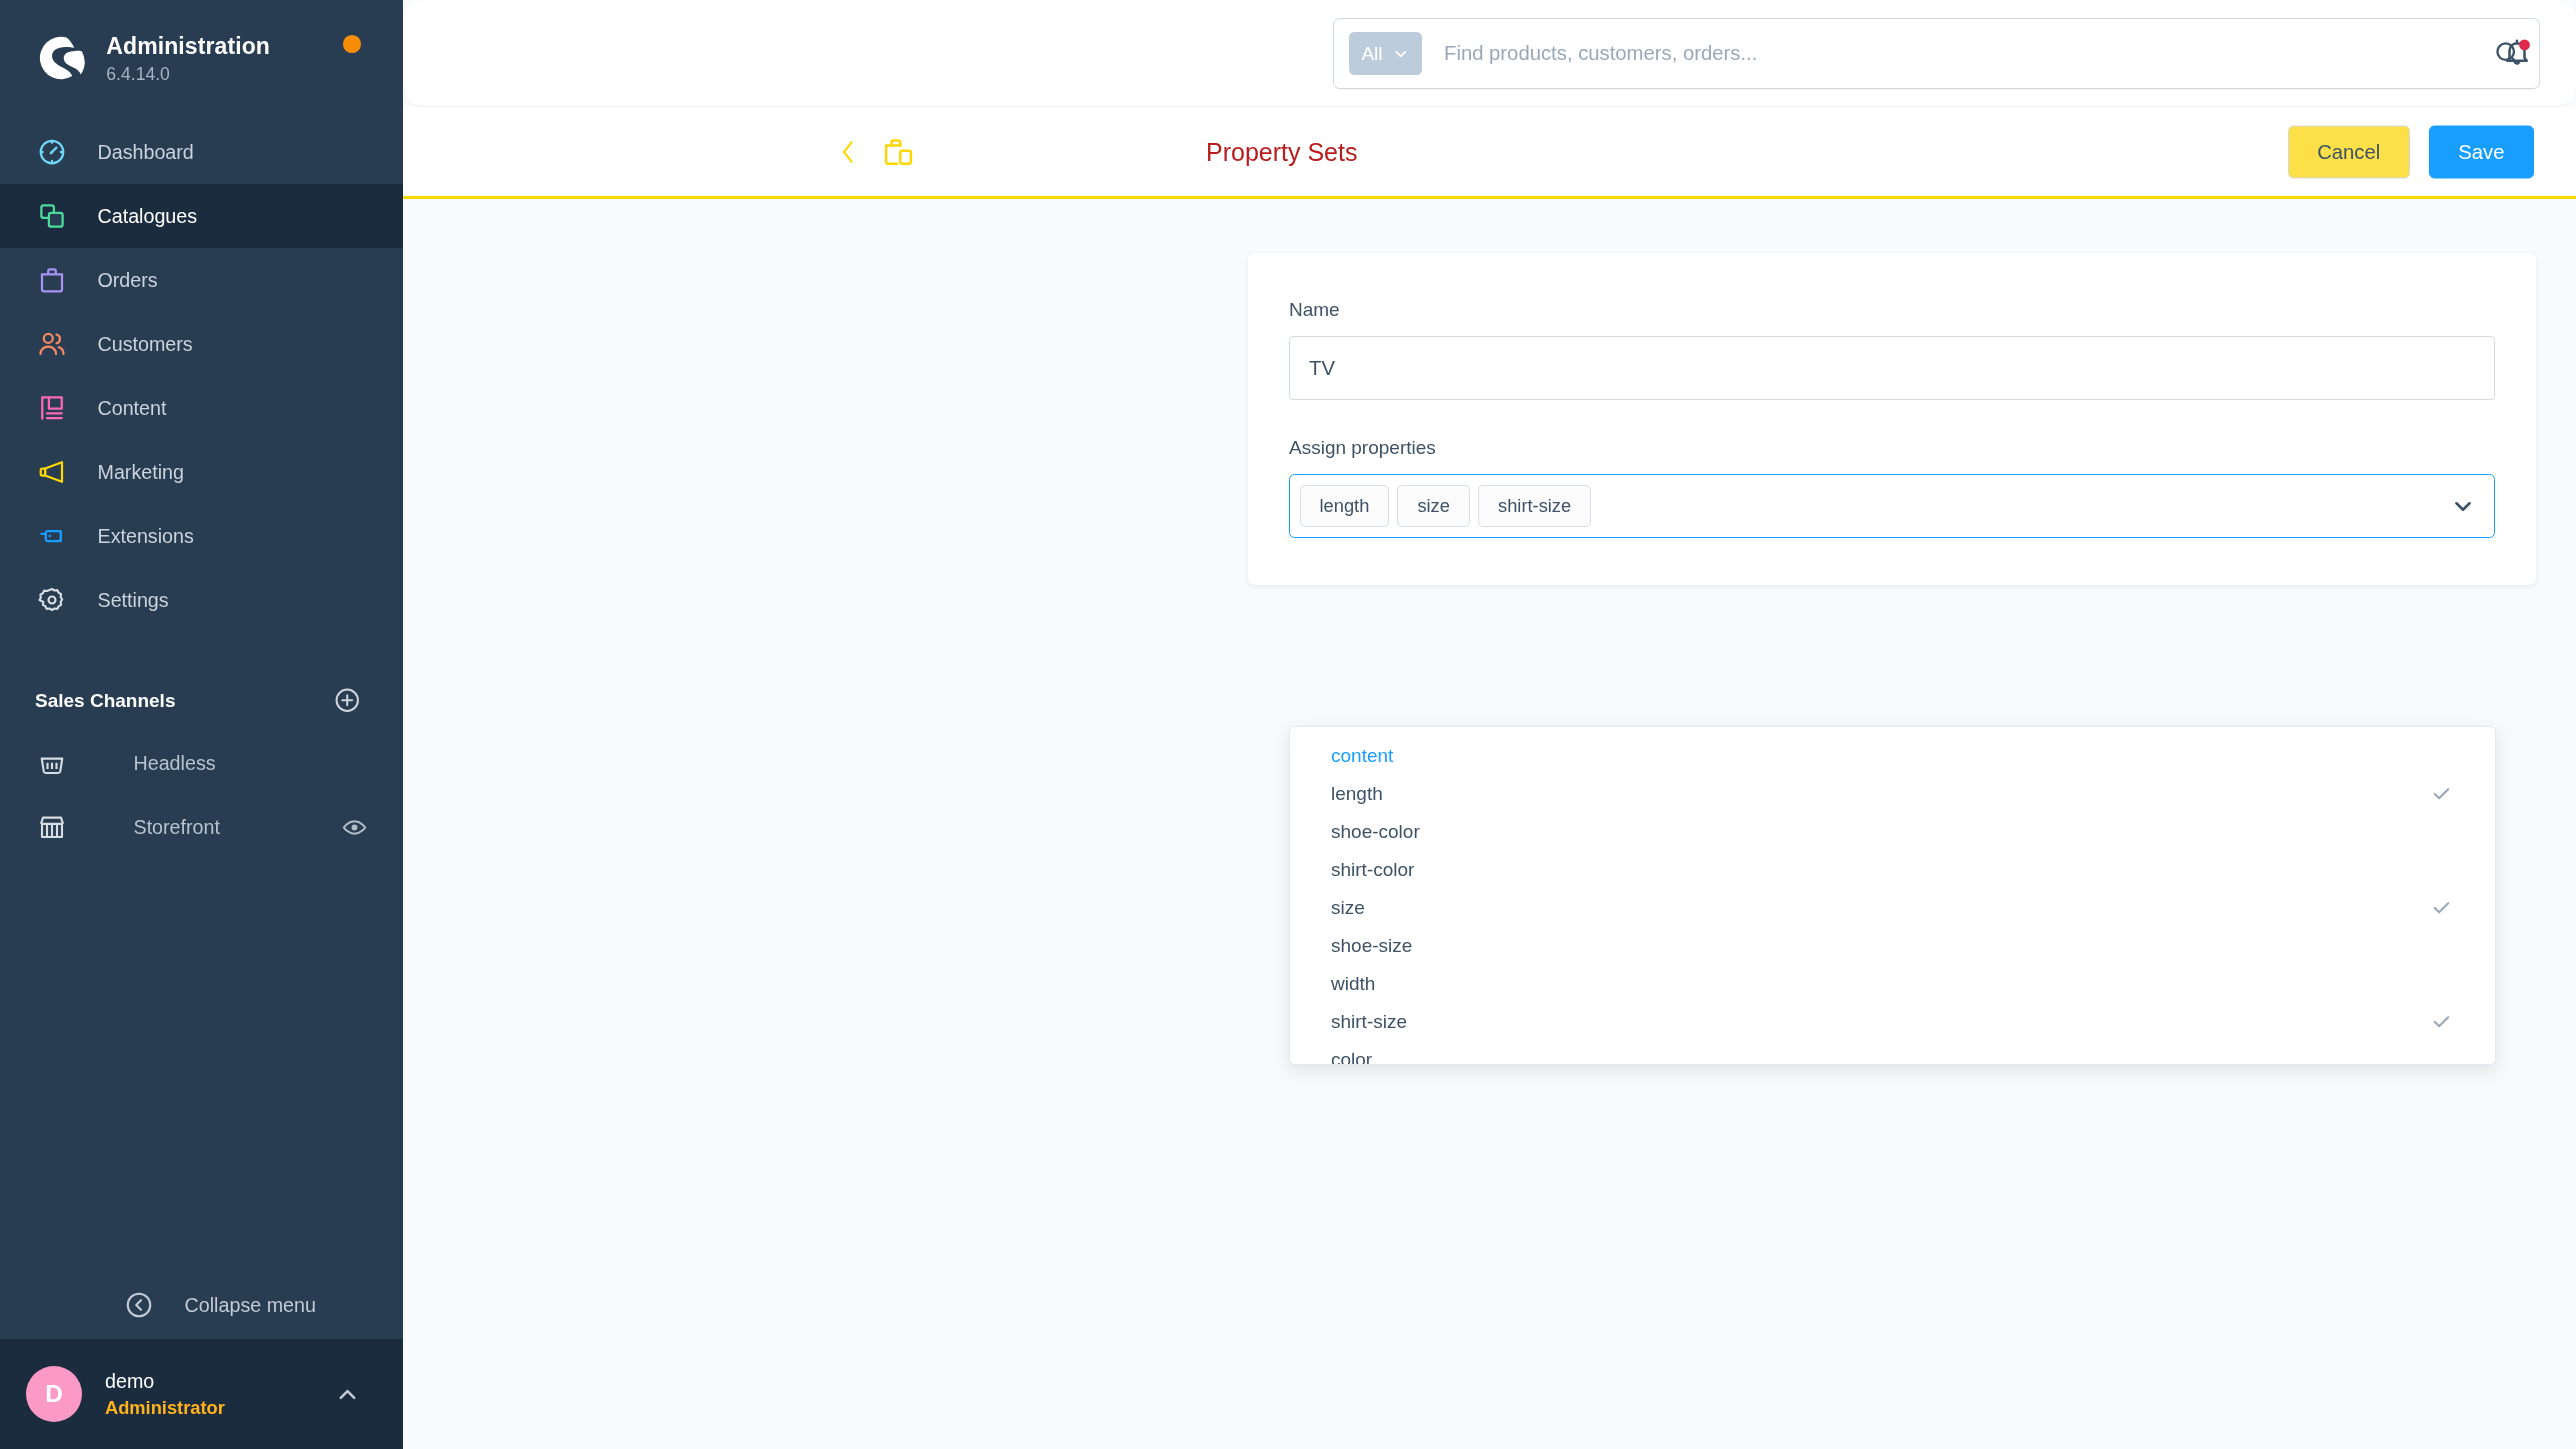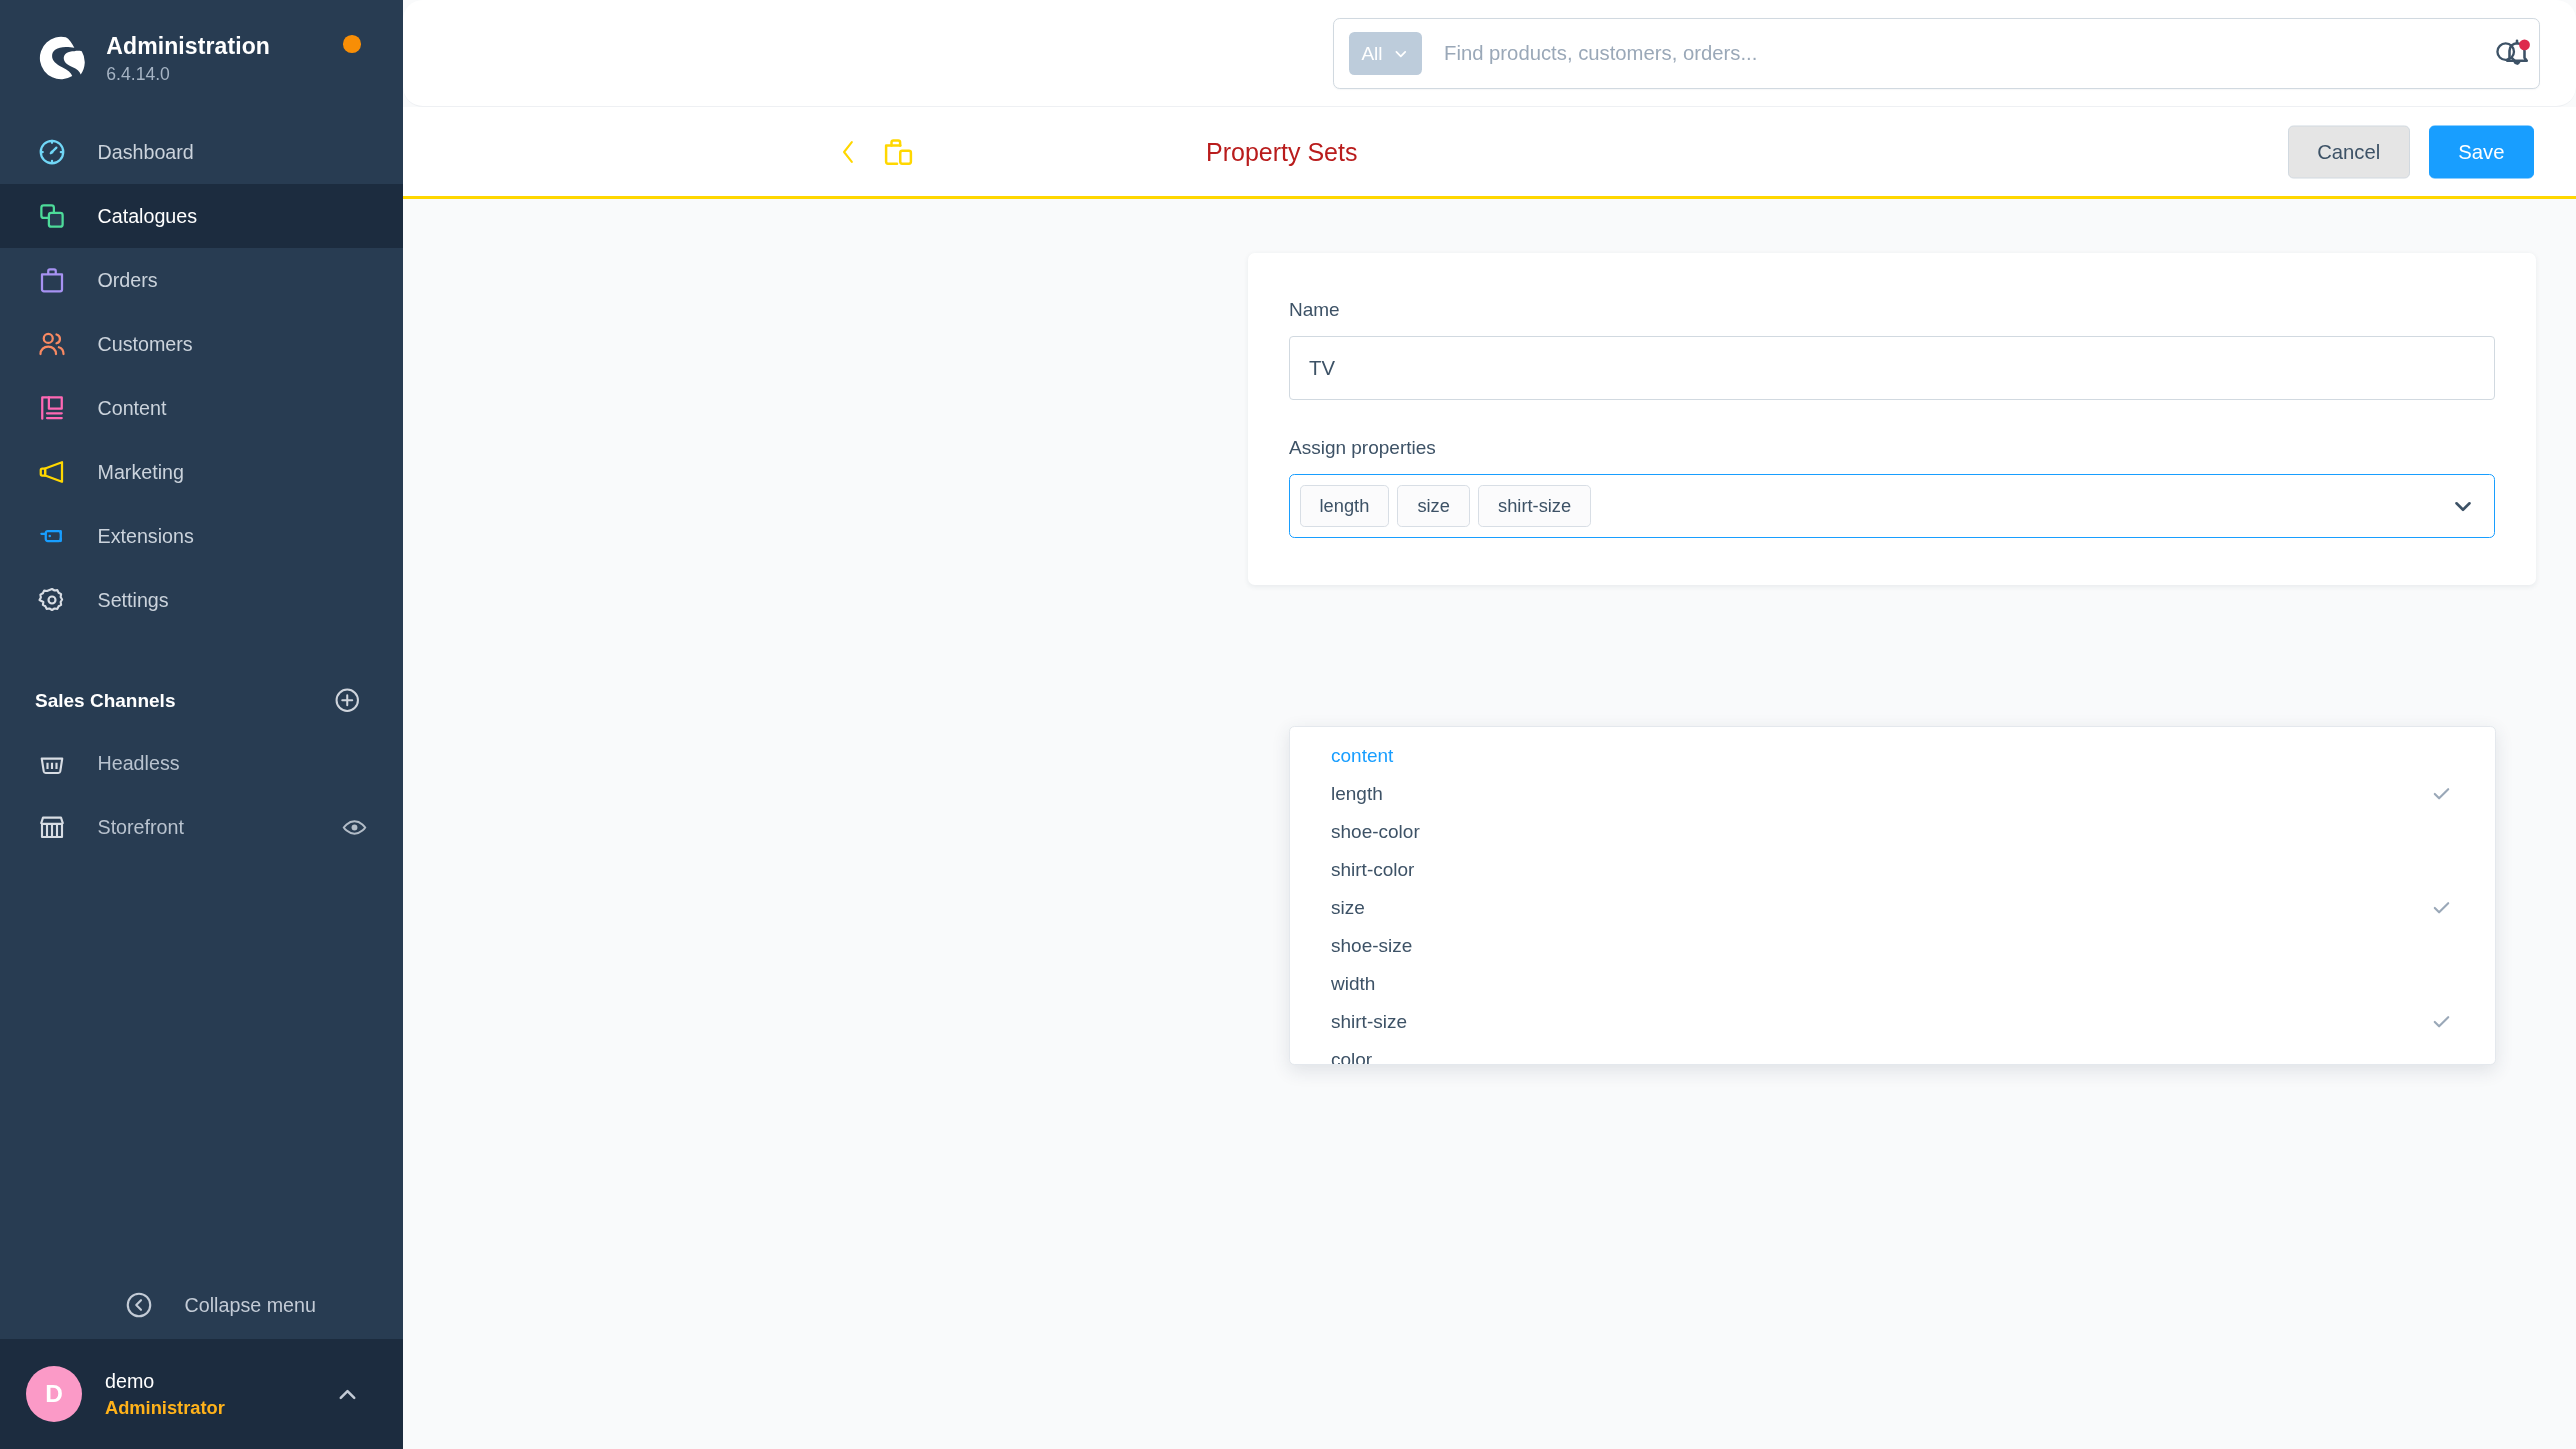--- a/index.html
+++ b/index.html
@@ -64,20 +64,21 @@
   .sb-section-action svg { width: 28.5px; height: 28.5px; display: block; }
 
   .channel-item {
     display: flex; align-items: center;
     height: 64px;
     padding-left: 35px;
     padding-right: 35px;
     cursor: pointer;
     color: #b9c3cf;
     font-size: 19.7px;
+    gap: 36px;
   }
   .channel-label { margin-left: 28.5px; flex: 1; white-space: nowrap; }
   .channel-eye { width: 27px; height: 27px; opacity: .85; }
   .channel-eye svg { width: 27px; height: 27px; display: block; }
 
   .sb-spacer { flex: 1 1 auto; }
 
   .sb-collapse {
     display: flex; align-items: center;
     height: 68px;
@@ -207,21 +208,21 @@
     height: 53px;
     border-radius: 5.4px;
     font-size: 20.3px;
     display: flex; align-items: center; justify-content: center;
     cursor: pointer;
     padding: 0 28.5px;
     font-family: "Liberation Sans", sans-serif;
     border: 0.7px solid transparent;
     white-space: nowrap;
   }
-  .btn-secondary { background: #e5e5e5; border-color: #d1d9e0; color: #3d5266; min-width: 110px; }
+  .btn-secondary { background: #fde047; border-color: #d1d9e0; color: #3d5266; min-width: 110px; }
   .btn-primary { background: #189eff; color: #ffffff; border-color: #189eff; min-width: 100px; font-weight: normal; }
 
   
   .content { position: relative; height: calc(1449px - 107px - 95px); overflow: visible; }
 
   .card {
     position: absolute;
     left: 845px;
     top: 54px;
     width: 1288px;

